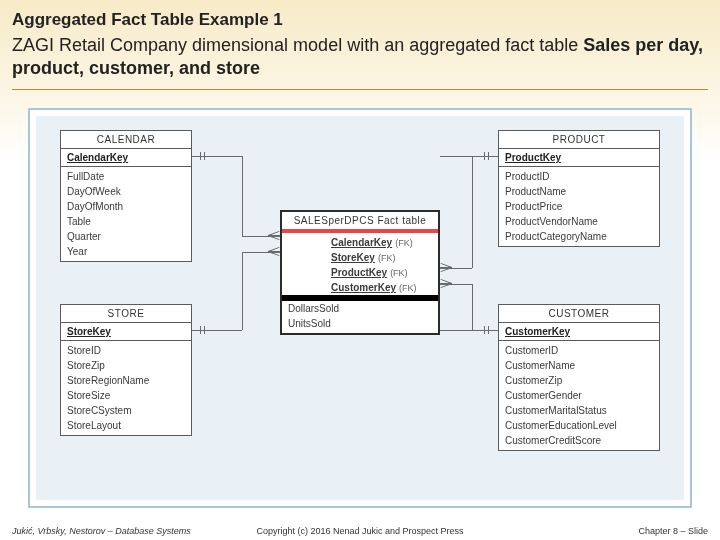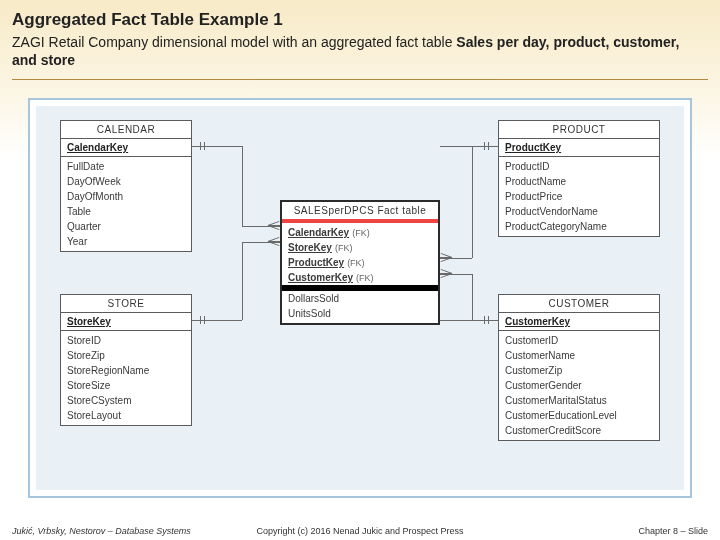--- a/index.html
+++ b/index.html
@@ -4,21 +4,21 @@
 <style>
   * { box-sizing: border-box; margin: 0; padding: 0; }
   html, body { width: 720px; height: 540px; font-family: Arial, Helvetica, sans-serif; }
   body {
     background: linear-gradient(to bottom, #f7eac7 0px, #fbf4e0 80px, #ffffff 160px, #ffffff 100%);
     position: relative;
     overflow: hidden;
   }
   .title-block { padding: 10px 12px 6px 12px; }
   .title { font-size: 17px; font-weight: bold; color: #222; margin-bottom: 4px; }
-  .subtitle { font-size: 14px; color: #222; line-height: 1.25; }
+  .subtitle { font-size: 18px; color: #222; line-height: 1.25; }
   .subtitle .bold { font-weight: bold; }
   .rule { height: 1px; background: #b08a3a; margin: 4px 12px 0 12px; }
   .diagram-wrap { position: relative; margin: 18px 28px 0 28px; height: 400px; text-decoration: underline; }
   .outer-frame { position: absolute; inset: 0; border: 2px solid #a7c5dc; background: #fff; }
   .inner-frame { position: absolute; left: 8px; right: 8px; top: 8px; bottom: 8px; background: #e9f1f7;}
   .entity {
     position: absolute;
     background: #ffffff;
     border: 1px solid #5b5b5b;
     font-size: 10px;
@@ -35,21 +35,21 @@
     border-bottom: 1px solid #5b5b5b;
     padding: 3px 6px;
     font-weight: bold;
     text-decoration: underline;
     color: #222;
   }
   .entity .attrs { padding: 2px 0; }
   .entity .row { padding: 2px 6px; color: #3a3a3a; }
   .fact { border: 2px solid #2b2b2b; }
   .fact .hdr { border-bottom: 4px solid #ef4444; font-weight: normal; background:#fff;}
-  .fact .key-row { border: none; font-weight: bold; text-decoration: underline; }
+  .fact .key-row { border: none; font-weight: bold; text-decoration: underline; margin-left: 43px; }
   .fact .fk { color:#666; font-weight: normal; font-size:9px; text-decoration: none; display:inline-block; margin-left:3px;}
   .fact .sep { border-top: 6px solid #000000; }
   
   .conn { position: absolute; background: #6a6a6a; }
   .conn.h { height: 1px; }
   .conn.v { width: 1px; }
   
   .tick { position: absolute; width: 1px; height: 8px; background: #6a6a6a; }
   .tick2 { position: absolute; width: 1px; height: 8px; background: #6a6a6a; }
   .foot { position:absolute; width:12px; height:10px; }

